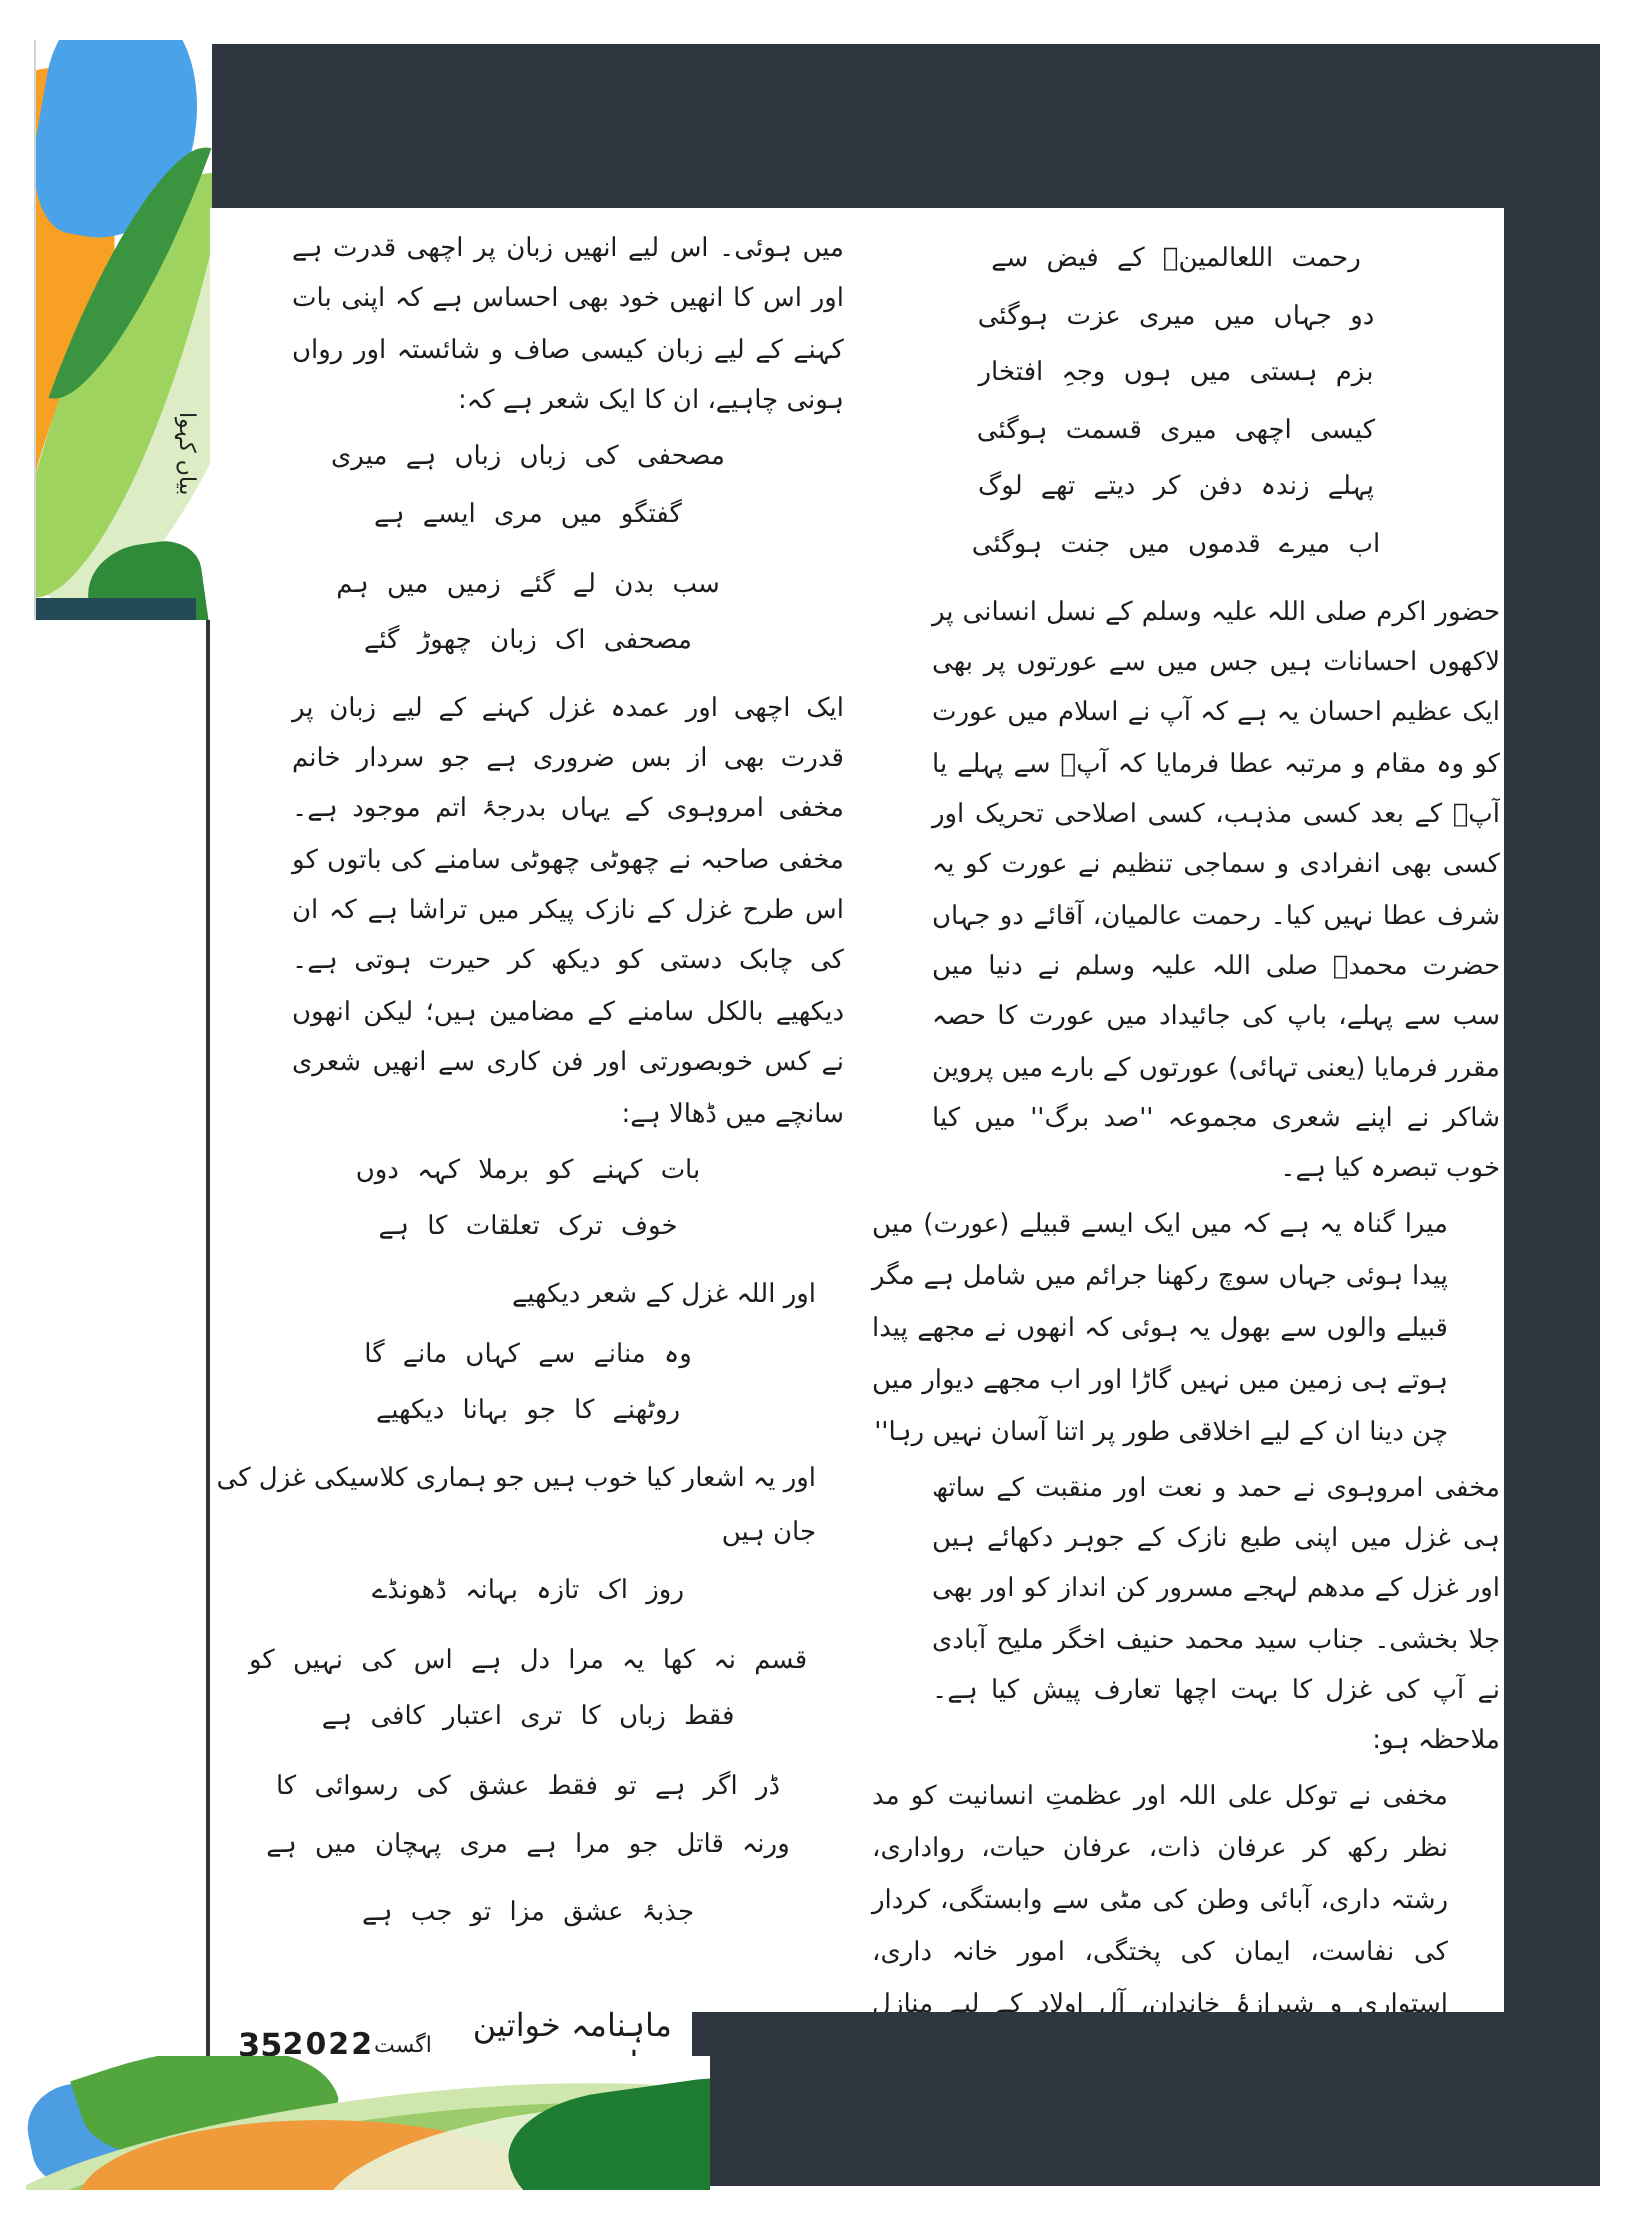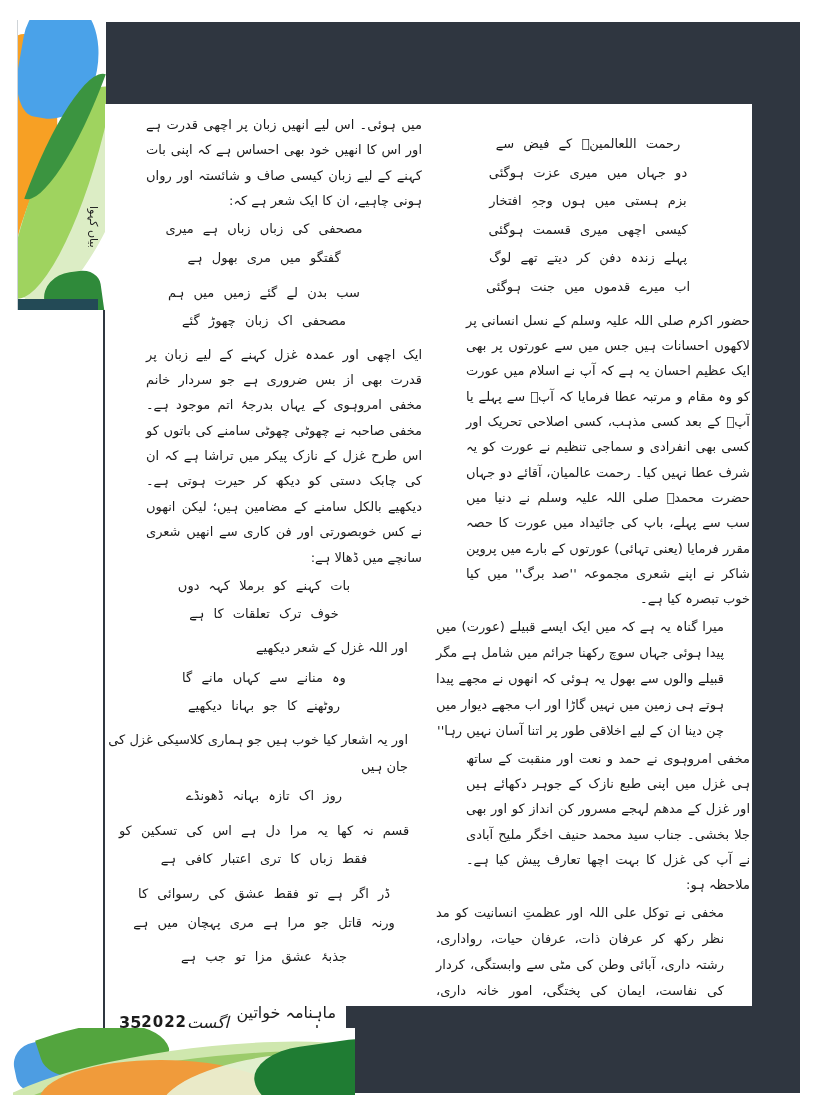--- a/index.html
+++ b/index.html
@@ -9,32 +9,32 @@
   
   .frame{position:absolute;left:103px;top:22px;width:697px;height:1071px;background:#2f3640;}
 
   
   .sheet{position:absolute;left:105px;top:104px;width:647px;height:902px;background:#ffffff;overflow:hidden;direction:rtl;}
   .footer-strip{position:absolute;left:105px;top:1006px;width:241px;height:32px;background:#ffffff;
                 direction:rtl;display:flex;align-items:center;justify-content:space-between;
                 padding:0 10px 0 14px;box-sizing:border-box;}
 
   .col{position:absolute;overflow:hidden;}
-  .col-right{top:24px;right:2px;width:324px;height:894px;}
+  .col-right{top:10px;right:2px;width:324px;height:894px;}
   .col-left{top:8px;left:1px;width:316px;height:892px;}
 
   .para{font-size:13px;line-height:1.95;text-align:justify;margin:0 0 2px 0;padding-left:40px;}
   .quote{font-size:13px;line-height:2.0;text-align:justify;margin:0 26px 2px 10px;}
   .poem{margin:2px 0 6px 0;}
   .poem-line,.verse{font-size:13px;line-height:2.2;text-align:center;word-spacing:5px;white-space:nowrap;overflow:hidden;}
   .free-line{font-size:13px;line-height:2.05;text-align:right;margin:0 14px 0 0;}
 
   
   .mag-name{font-size:16px;}
-  .month{font-size:16px;font-style:italic;}
+  .month{font-size:11px;}
   .year{font-size:15px;font-weight:bold;letter-spacing:1px;text-align:right;}
   .pageno{font-size:16px;font-weight:bold;}
 
   
   .logo-block{position:absolute;left:17px;top:20px;width:88px;height:290px;background:#ffffff;overflow:hidden;
               border-left:1px solid #cfd4d8;}
   .logo-block .shape{position:absolute;}
   .blue-petal{top:-18px;left:2px;width:78px;height:118px;background:#4aa2e9;
               border-radius:45% 55% 65% 35% / 40% 60% 55% 45%;transform:rotate(10deg);}
   .orange-petal{top:14px;left:-40px;width:78px;height:255px;background:#f7a024;
@@ -101,42 +101,42 @@
       <p class="quote">میرا گناہ یہ ہے کہ میں ایک ایسے قبیلے (عورت) میں پیدا ہوئی جہاں سوچ رکھنا جرائم میں شامل ہے مگر قبیلے والوں سے بھول یہ ہوئی کہ انھوں نے مجھے پیدا ہوتے ہی زمین میں نہیں گاڑا اور اب مجھے دیوار میں چن دینا ان کے لیے اخلاقی طور پر اتنا آسان نہیں رہا''</p>
       <p class="para">مخفی امروہوی نے حمد و نعت اور منقبت کے ساتھ ہی غزل میں اپنی طبع نازک کے جوہر دکھائے ہیں اور غزل کے مدھم لہجے مسرور کن انداز کو اور بھی جلا بخشی۔ جناب سید محمد حنیف اخگر ملیح آبادی نے آپ کی غزل کا بہت اچھا تعارف پیش کیا ہے۔ ملاحظہ ہو:</p>
       <p class="quote">مخفی نے توکل علی اللہ اور عظمتِ انسانیت کو مد نظر رکھ کر عرفان ذات، عرفان حیات، رواداری، رشتہ داری، آبائی وطن کی مٹی سے وابستگی، کردار کی نفاست، ایمان کی پختگی، امور خانہ داری، استواری و شیرازۂ خاندان، آل اولاد کے لیے منازل ارتقائی اور ان کی فلاح و بہبود کے لیے دلی تمناؤں اور دعاؤں جیسے انسانی احساسات و تجرباتِ حیات کو غزل کی نرم آغوش مہیا کرائی ہے۔''</p>
 
     </div>
 
     <div class="col col-left">
       <p class="para">میں ہوئی۔ اس لیے انھیں زبان پر اچھی قدرت ہے اور اس کا انھیں خود بھی احساس ہے کہ اپنی بات کہنے کے لیے زبان کیسی صاف و شائستہ اور رواں ہونی چاہیے، ان کا ایک شعر ہے کہ:</p>
       <div class="poem">
         <div class="verse">مصحفی کی زباں زباں ہے میری</div>
-        <div class="verse">گفتگو میں مری بھول ہے</div>
+        <div class="verse">گفتگو میں مری ایسے ہے</div>
       </div>
       <div class="poem">
         <div class="verse">سب بدن لے گئے زمیں میں ہم</div>
         <div class="verse">مصحفی اک زبان چھوڑ گئے</div>
       </div>
       <p class="para">ایک اچھی اور عمدہ غزل کہنے کے لیے زبان پر قدرت بھی از بس ضروری ہے جو سردار خانم مخفی امروہوی کے یہاں بدرجۂ اتم موجود ہے۔ مخفی صاحبہ نے چھوٹی چھوٹی سامنے کی باتوں کو اس طرح غزل کے نازک پیکر میں تراشا ہے کہ ان کی چابک دستی کو دیکھ کر حیرت ہوتی ہے۔ دیکھیے بالکل سامنے کے مضامین ہیں؛ لیکن انھوں نے کس خوبصورتی اور فن کاری سے انھیں شعری سانچے میں ڈھالا ہے:</p>
       <div class="poem">
         <div class="verse">بات کہنے کو برملا کہہ دوں</div>
         <div class="verse">خوف ترک تعلقات کا ہے</div>
       </div>
       <div class="free-line">اور اللہ غزل کے شعر دیکھیے</div>
       <div class="poem">
         <div class="verse">وہ منانے سے کہاں مانے گا</div>
         <div class="verse">روٹھنے کا جو بہانا دیکھیے</div>
       </div>
       <div class="free-line">اور یہ اشعار کیا خوب ہیں جو ہماری کلاسیکی غزل کی جان ہیں</div>
       <div class="poem">
         <div class="verse">روز اک تازہ بہانہ ڈھونڈے</div>
       </div>
       <div class="poem">
-        <div class="verse">قسم نہ کھا یہ مرا دل ہے اس کی تسکین کو</div>
+        <div class="verse">قسم نہ کھا یہ مرا دل ہے اس کی نہیں کو</div>
         <div class="verse">فقط زباں کا تری اعتبار کافی ہے</div>
       </div>
       <div class="poem">
         <div class="verse">ڈر اگر ہے تو فقط عشق کی رسوائی کا</div>
         <div class="verse">ورنہ قاتل جو مرا ہے مری پہچان میں ہے</div>
       </div>
       <div class="poem">
         <div class="verse">جذبۂ عشق مزا تو جب ہے</div>
 
       </div>

